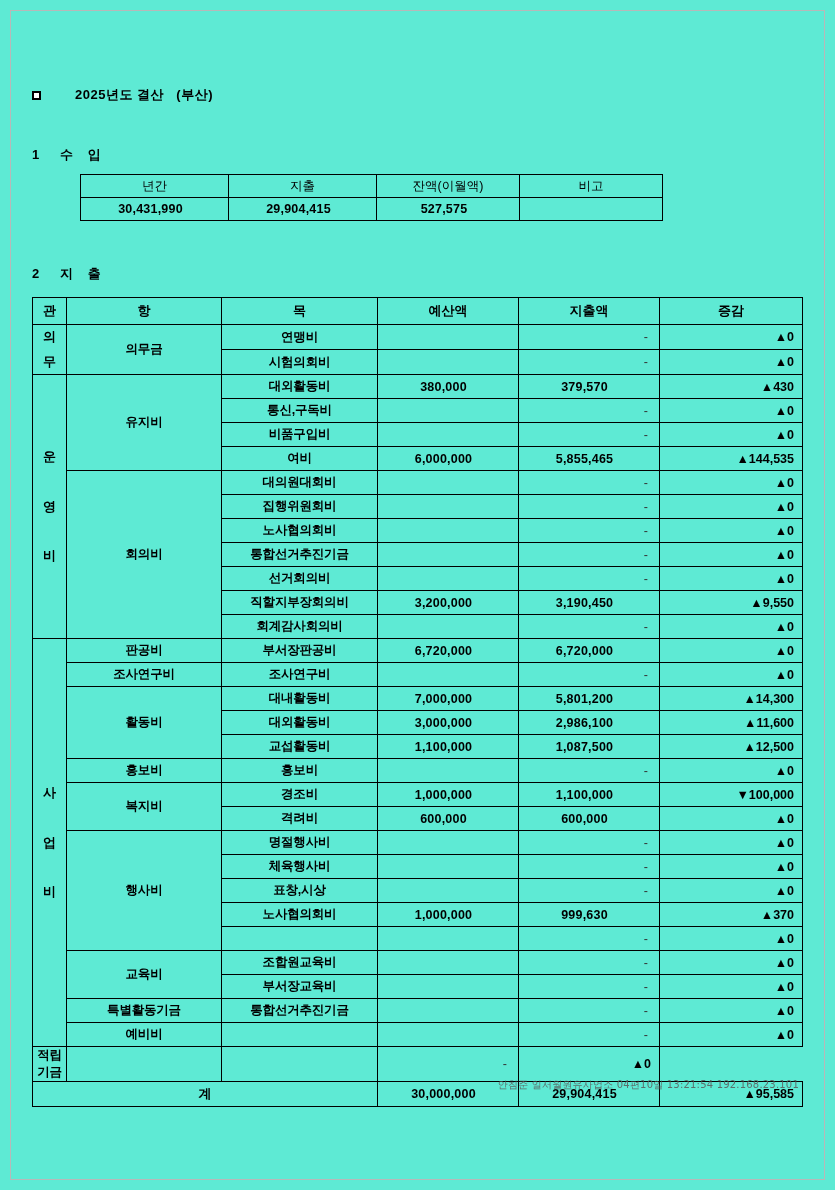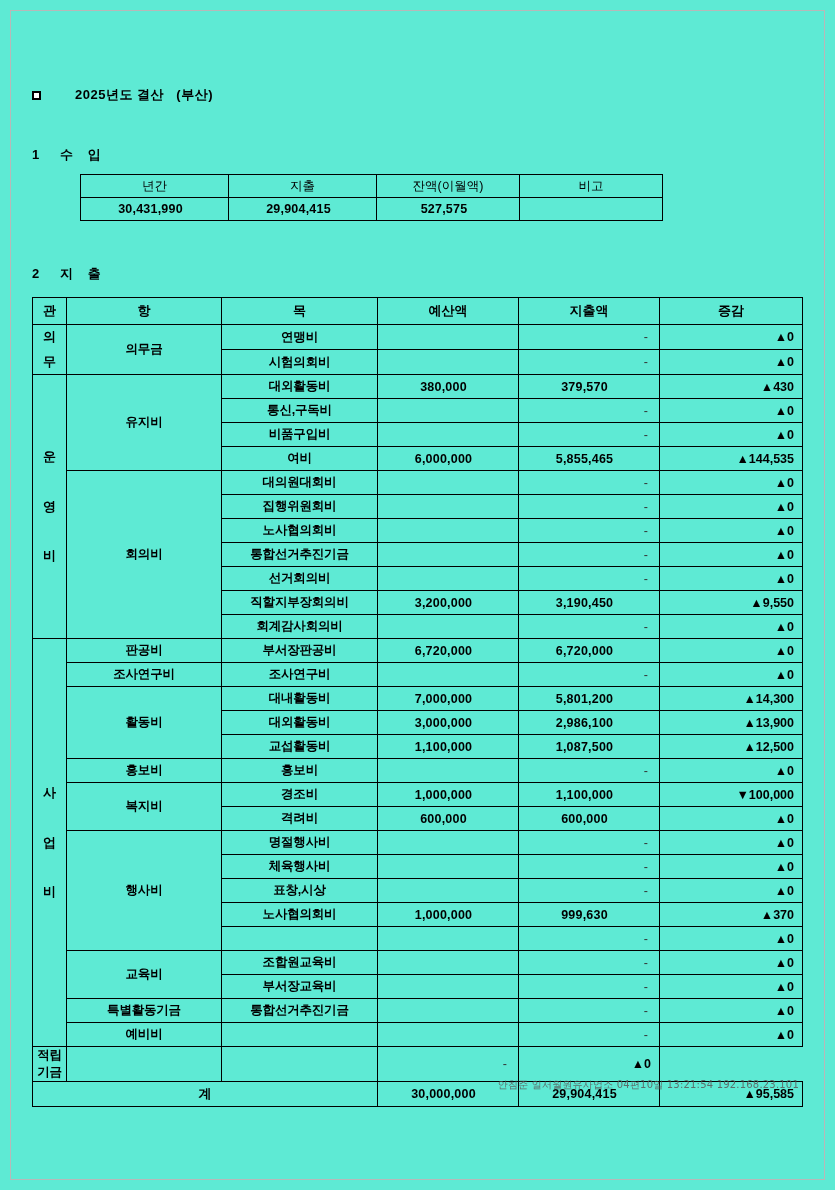--- a/index.html
+++ b/index.html
@@ -358,21 +358,21 @@
             <td class="grp" rowspan="3">활동비</td>
             <td class="item">대내활동비</td>
             <td class="num">7,000,000</td>
             <td class="num plain">5,801,200</td>
             <td class="delta">▲14,300</td>
           </tr>
           <tr>
             <td class="item">대외활동비</td>
             <td class="num">3,000,000</td>
             <td class="num plain">2,986,100</td>
-            <td class="delta">▲13,900</td>
+            <td class="delta">▲11,600</td>
           </tr>
           <tr>
             <td class="item">교섭활동비</td>
             <td class="num">1,100,000</td>
             <td class="num plain">1,087,500</td>
             <td class="delta">▲12,500</td>
           </tr>
           <tr>
             <td class="grp" rowspan="1">홍보비</td>
             <td class="item">홍보비</td>

